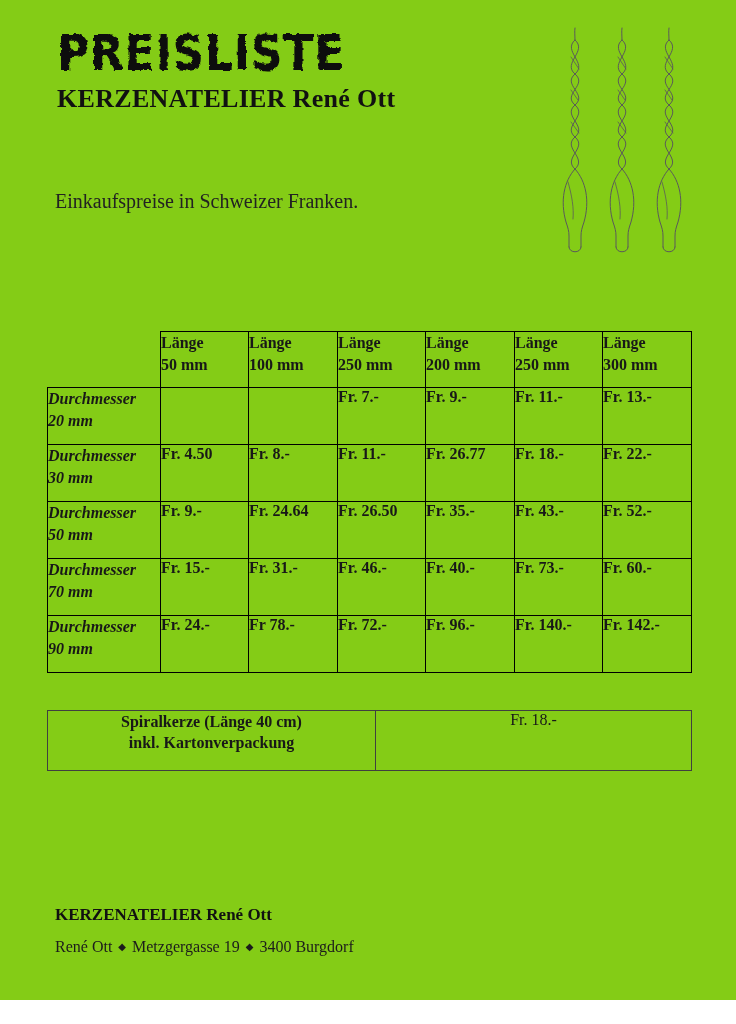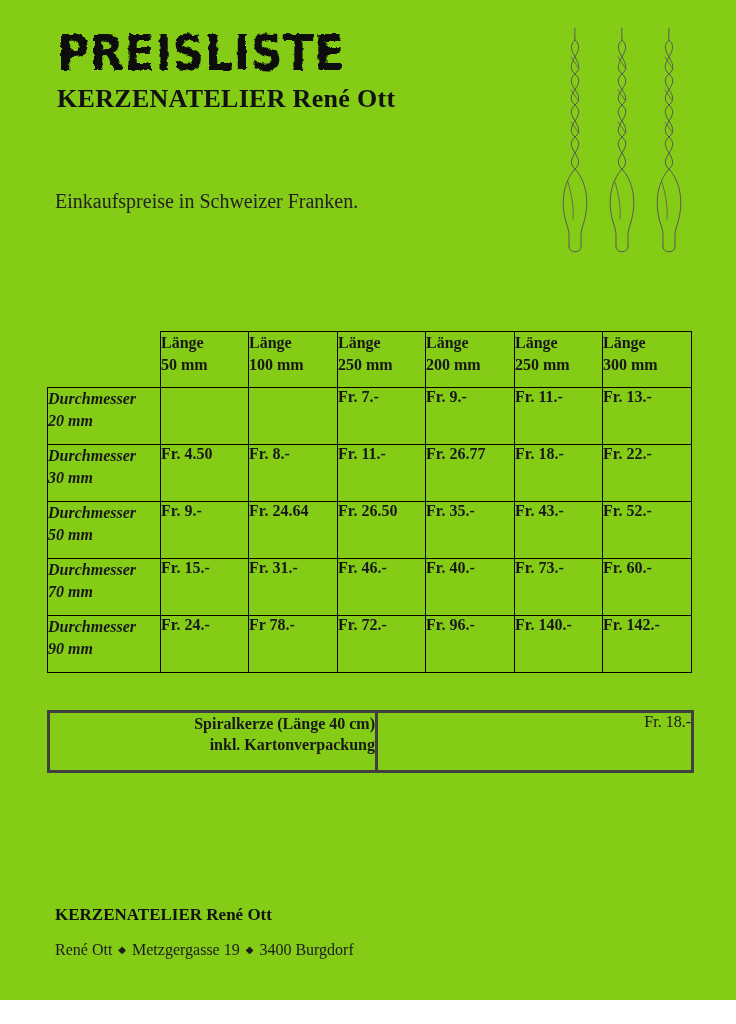--- a/index.html
+++ b/index.html
@@ -52,29 +52,29 @@
   .price-table tr.row { height:57px; }
   .header-cell { font-weight:bold; padding:3px 0 0 9px; line-height:22px; }
   .row-label  { font-weight:bold; padding:5px 0 0 8px; line-height:22px;font-style:italic; }
   .price-cell { font-weight:bold; padding:21px 0 0 9px; }
   .cell-line { display:block; }
 
   
   .spiral-table { position:absolute; left:47px; top:710px; }
   .spiral-table tr { height:60px; }
   .spiral-table td {
-    border:3px solid #404040; vertical-align:top; text-align:right; padding:0;
+    border:1px solid #404040; vertical-align:top; text-align:center; padding:0;
   }
   .spiral-label { font-weight:bold; font-size:16px; padding:4px 0 0 8px; line-height:21px; }
   .spiral-price { font-size:16px; padding:23px 0 0 10px; }
 
   
   .footer { position:absolute; left:55px; top:905px; font-size:16px; color:#1c1c1c; }
   .footer-company { font-weight:bold; font-size:17px; margin:0 0 10px 0; color:#111; }
-  .footer-line { line-height:30px; }
+  .footer-line { line-height:24px; }
   .dia { font-size:10px; vertical-align:2px; padding:0 6px; }
 </style>
 </head>
 <body>
 
 <div class="page">
 
   <div class="title-wrap">
     <svg class="title-svg" width="310" height="62">
       <defs>

